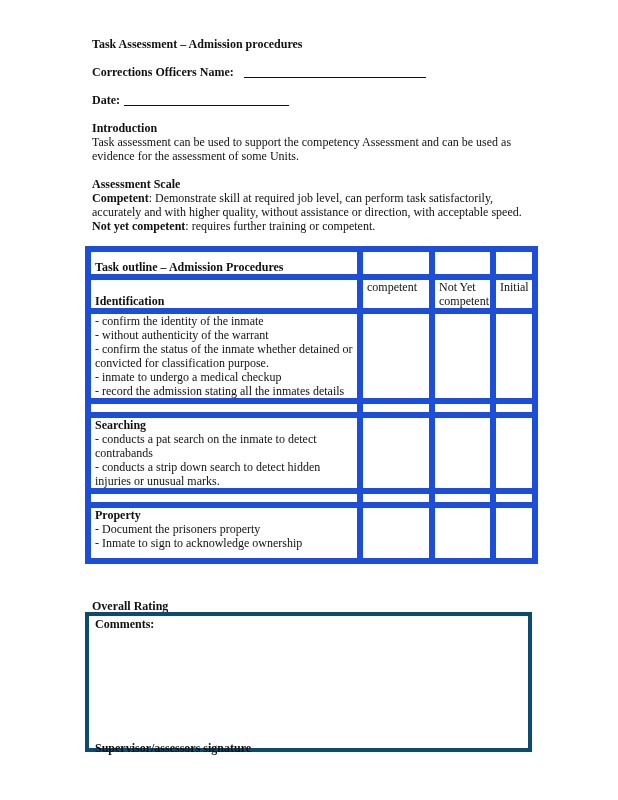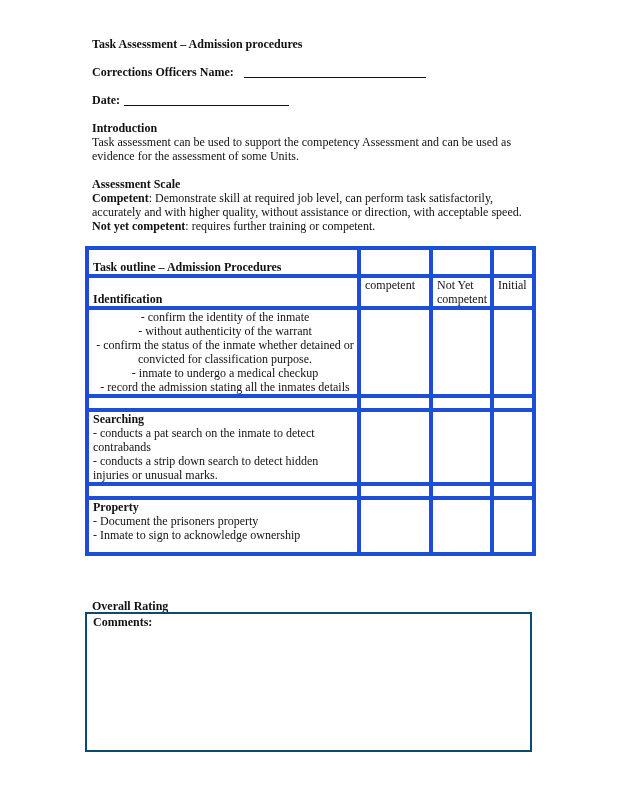--- a/index.html
+++ b/index.html
@@ -3,22 +3,22 @@
 <meta charset="utf-8">
 <style>
   html, body { margin: 0; padding: 0; background: #ffffff; }
   body { width: 618px; height: 800px; position: relative; overflow: hidden;
          font-family: "Liberation Serif", serif; color: #111; font-size: 12px; }
   .abs { position: absolute; }
   .bold { font-weight: bold; }
   .line { line-height: 14px; }
   .blank { display: inline-block; border-bottom: 1px solid #111; height: 11px; vertical-align: baseline; }
   table.grid { position: absolute; left: 85px; top: 246px; border-collapse: collapse; table-layout: fixed; }
-  table.grid td { border: 4px solid #1d4ed8; padding: 0 0 0 4px; vertical-align: top; line-height: 14px; font-size: 12px; }
-  .comments-box { position: absolute; left: 85px; top: 612px; width: 447px; height: 140px; border: 2px solid #0c4a6e; box-sizing: border-box; }
+  table.grid td { border: 6px solid #1d4ed8; padding: 0 0 0 4px; vertical-align: top; line-height: 14px; font-size: 12px; }
+  .comments-box { position: absolute; left: 85px; top: 612px; width: 447px; height: 140px; border: 4px solid #0c4a6e; box-sizing: border-box; }
 </style>
 </head>
 <body>
 
 <div>
 
   <div class="abs bold" style="left:92px; top:37px;">Task Assessment – Admission procedures</div>
 
   <div class="abs bold" style="left:92px; top:65px;">Corrections Officers Name:</div>
   <div class="abs blank" style="left:244px; top:66px; width:182px;"></div>
@@ -52,21 +52,21 @@
       <td></td>
       <td></td>
       <td></td>
     </tr>
     <tr style="height:29px;">
       <td style="vertical-align:bottom;" class="bold">Identification</td>
       <td>competent</td>
       <td><span>Not Yet</span><br><span>competent</span></td>
       <td>Initial</td>
     </tr>
-    <tr style="height:84px;text-align:center;">
+    <tr style="height:84px;">
       <td>
         <div>- confirm the identity of the inmate</div>
         <div>- without authenticity of the warrant</div>
         <div>- confirm the status of the inmate whether detained or</div>
         <div>convicted for classification purpose.</div>
         <div>- inmate to undergo a medical checkup</div>
         <div>- record the admission stating all the inmates details</div>
       </td>
       <td></td>
       <td></td>
@@ -107,15 +107,16 @@
       <td></td>
     </tr>
   </tbody>
     </table>
 
   <div class="abs bold line" style="left:92px; top:599px;">Overall Rating</div>
 
   <div class="comments-box">
     <div class="abs bold line" style="left:6px; top:1px;">Comments:</div>
     <div class="abs" style="left:6px; top:18px; right:6px; bottom:18px;"></div>
+    <div class="abs bold line" style="left:6px; top:125px;">Supervisor/assessors signature</div>
   </div>
 
 </div>
 
 </body></html>

